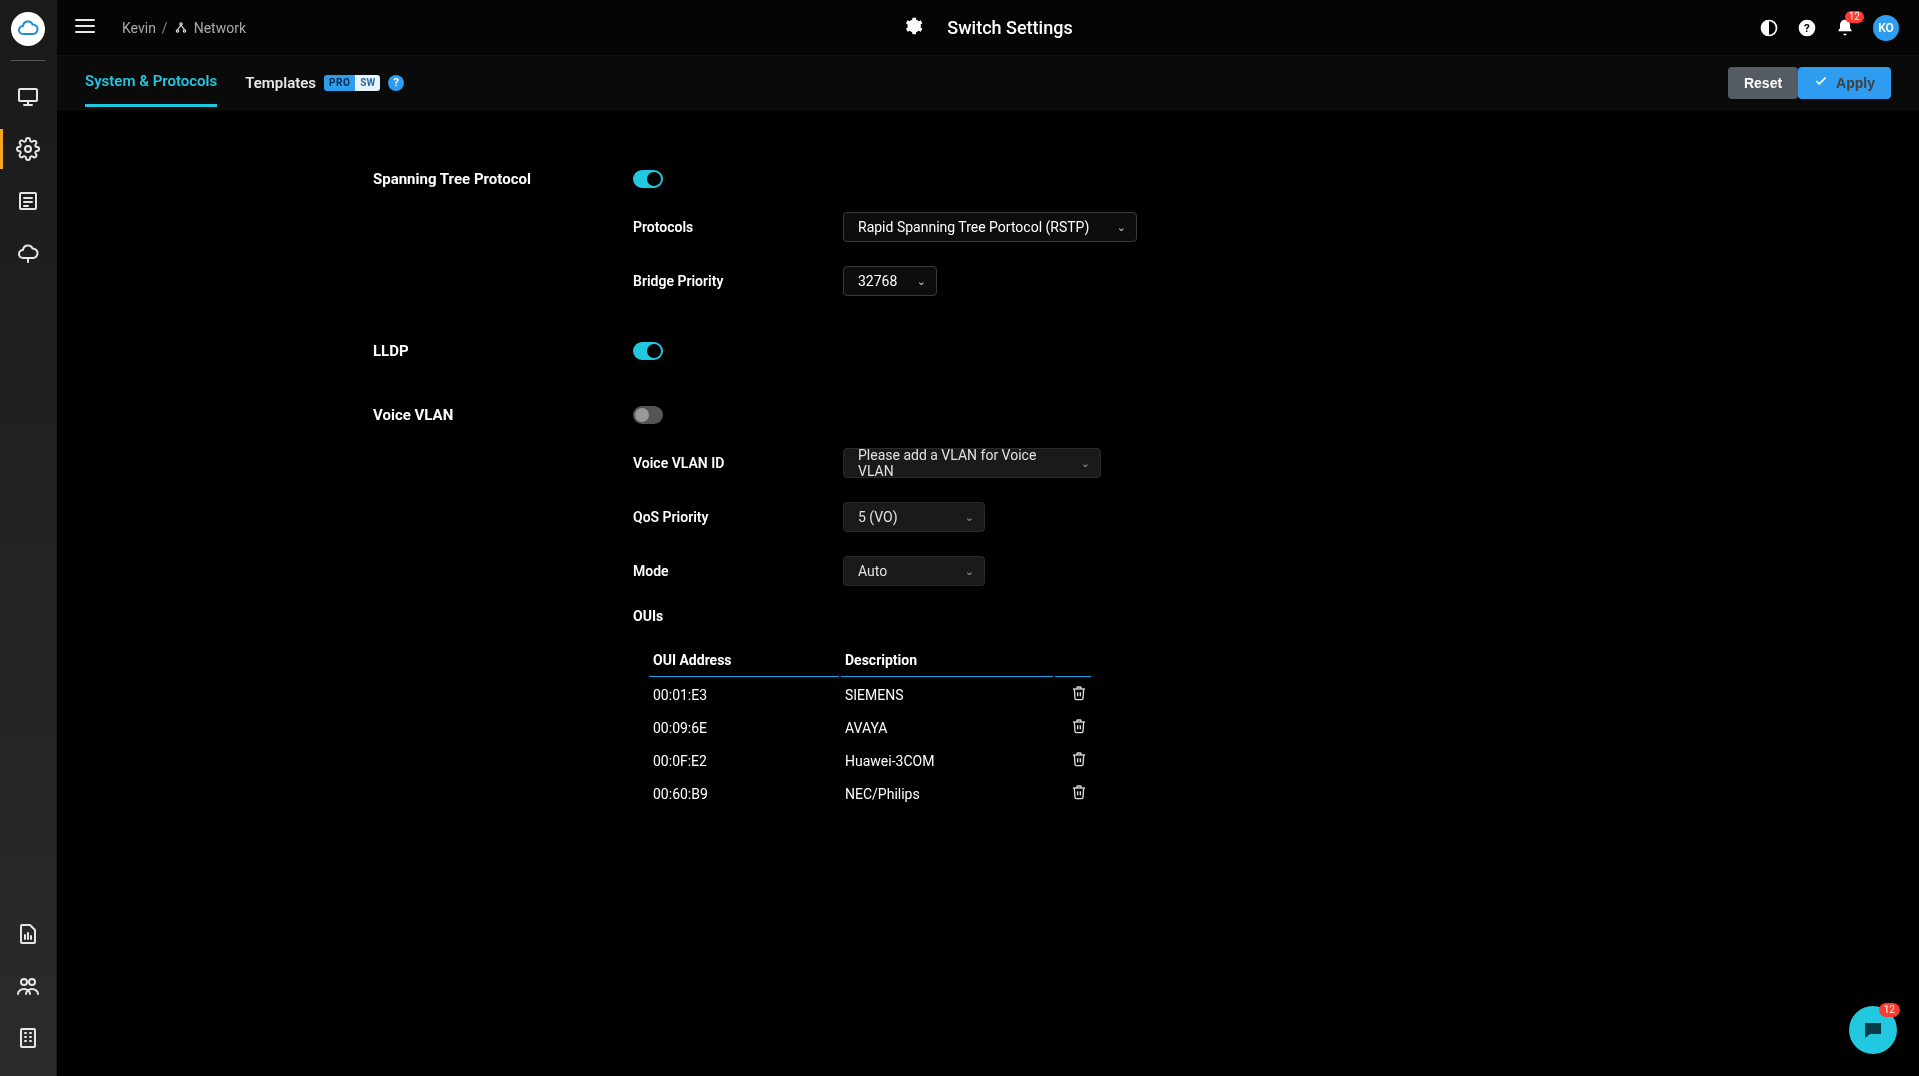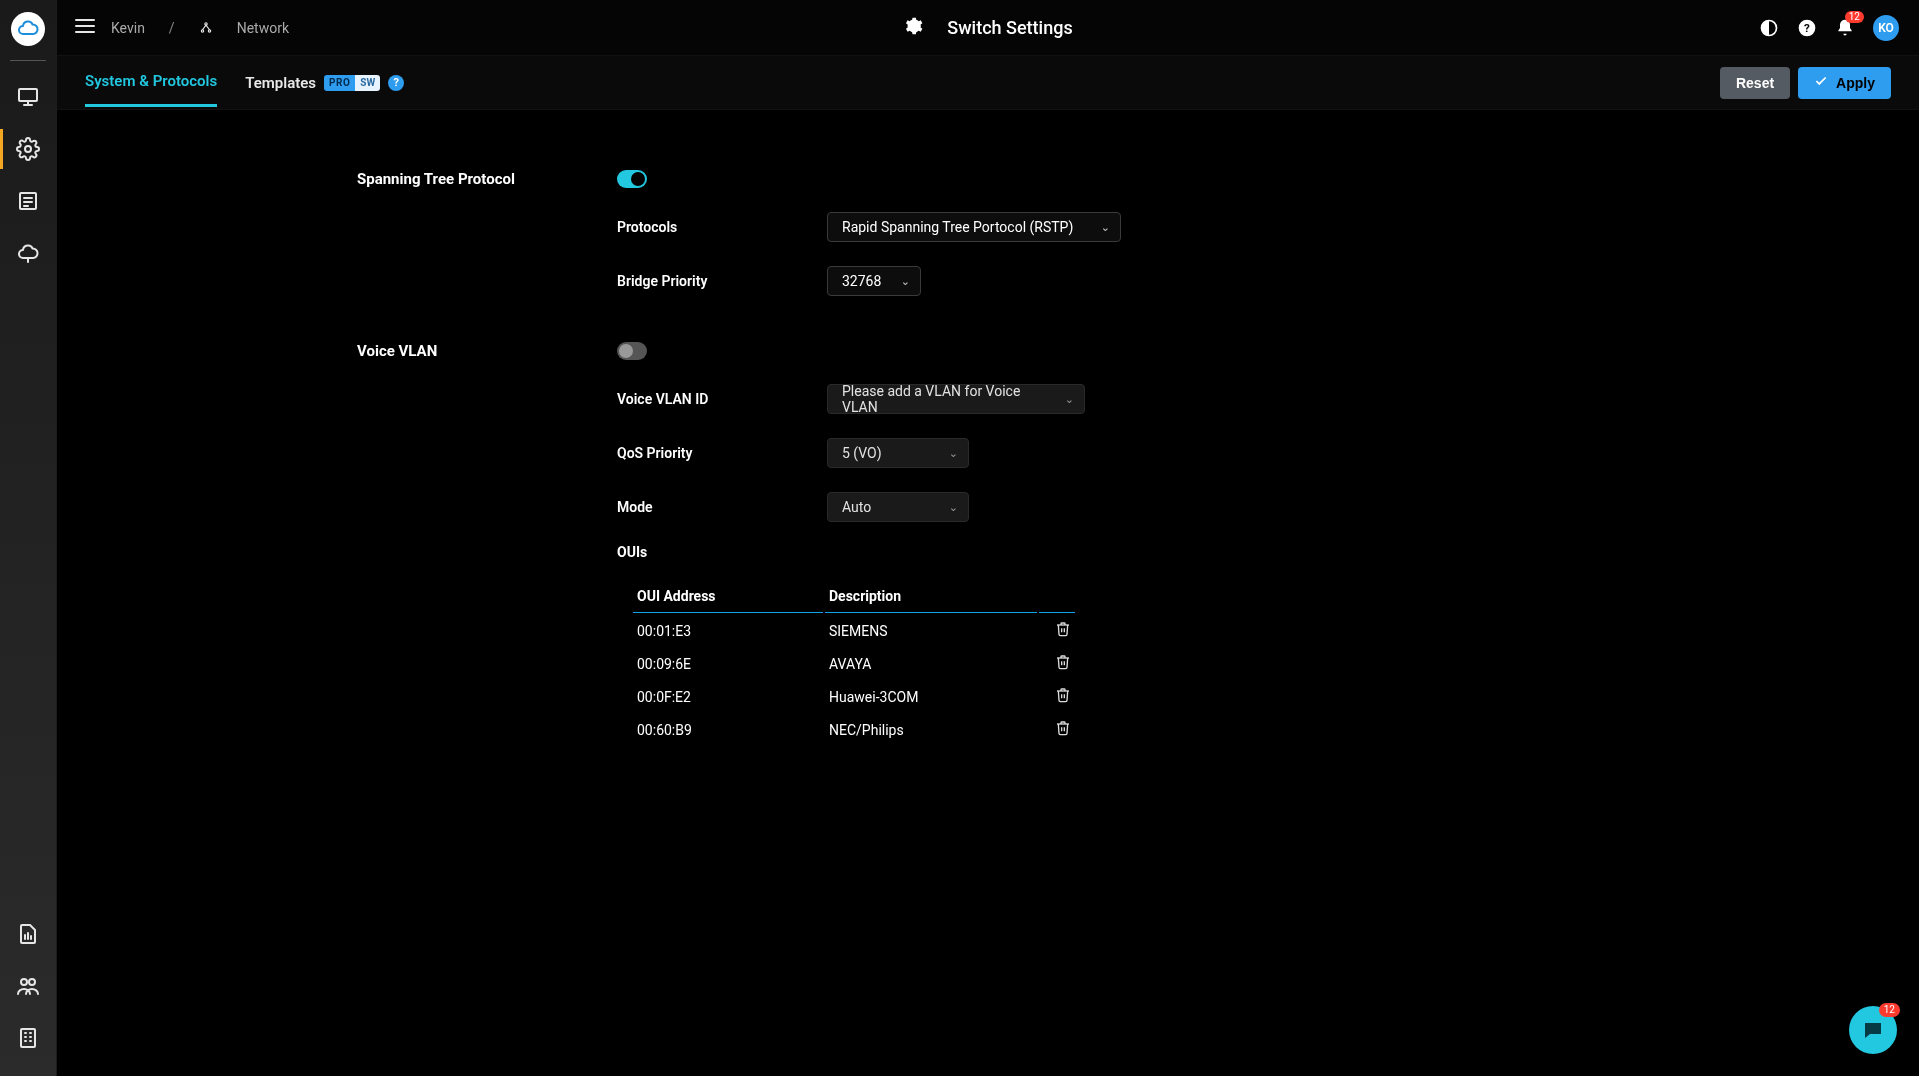--- a/index.html
+++ b/index.html
@@ -52,21 +52,21 @@
   .header {
     position: fixed;
     left: 57px; right: 0; top: 0;
     height: 56px;
     background: #050505;
     display: flex; align-items: center;
     padding: 0 20px 0 16px;
     border-bottom: 1px solid #111;
   }
   .hamburger { margin-right: 14px; cursor: pointer; }
-  .breadcrumb { color: #aaa; display: flex; align-items: center; gap: 24px; }
+  .breadcrumb { color: #aaa; display: flex; align-items: center; gap: 6px; margin-left: 11px; }
   .breadcrumb .bc-sep { color: #888; }
   .breadcrumb .bc-icon { display: inline-flex; }
   .header .title { position: absolute; left: 50%; transform: translateX(-50%); display: flex; align-items: center; gap: 24px; font-size: 18px; font-weight: 500; }
   .header .right { margin-left: auto; display: flex; align-items: center; gap: 18px; }
   .header .right .hicon { width: 20px; height: 20px; display: inline-flex; align-items: center; justify-content: center; position: relative; cursor: pointer; }
   .bell-badge {
     position: absolute; top: -7px; right: -9px;
     background: #ff3b30; color: #fff; border-radius: 8px;
     font-size: 10px; padding: 1px 4px; line-height: 1;
   }
@@ -92,29 +92,29 @@
   }
   .chip .p1 { background: #2e9cef; color: #002b4d; padding: 0 5px; letter-spacing: 0.5px; }
   .chip .p2 { background: #e7f3ff; color: #2b6aa0; padding: 0 5px; }
   .info-badge { width: 16px; height: 16px; border-radius: 50%; background: #2e9cef; color: #fff; display: inline-flex; align-items: center; justify-content: center; font-size: 11px; font-weight: 700; }
   .tabbar .actions { margin-left: auto; display: flex; }
   .btn {
     height: 32px; padding: 0 16px; border-radius: 4px; border: none;
     font-size: 14px; font-weight: 600; cursor: pointer; display: inline-flex; align-items: center; gap: 8px;
   }
   .btn-reset { background: #555b62; color: #fff; }
-  .btn-apply { background: #2e9cef; color: #000000; margin-left: 8px; }
+  .btn-apply { background: #2e9cef; color: #404040; }
 
   
   .main {
     position: absolute;
     left: 57px; right: 0; top: 110px; bottom: 0;
     overflow-y: auto;
     background: #000;
-    padding: 60px 0 40px 0;
+    padding: 60px 0 40px 16px;
   }
   .content-inner { margin-left: 300px; max-width: 1000px; }
 
   .section { margin-bottom: 46px; }
   .section-row { display: flex; align-items: center; }
   .section-title { font-size: 15px; font-weight: 700; width: 260px; }
   .field-row { display: flex; align-items: center; margin-top: 24px; }
   .field-label { width: 210px; margin-left: 260px; font-size: 14px; font-weight: 600; }
 
   .toggle {
@@ -341,20 +341,28 @@
       </div>
       <div class="field-row">
         <div class="field-label">Bridge Priority</div>
         <div class="select" style="width:94px;">
           <span>32768</span>
           <span class="chev">⌄</span>
         </div>
       </div>
     </div>
 
+    <div class="section">
+      <div class="section-row">
+        <div class="section-title">LLDP</div>
+        <div class="toggle on">
+            <div class="knob"></div>
+          </div>
+      </div>
+    </div>
 
     <div class="section">
       <div class="section-row">
         <div class="section-title">Voice VLAN</div>
         <div class="toggle off">
             <div class="knob"></div>
           </div>
       </div>
       <div class="field-row">
         <div class="field-label">Voice VLAN ID</div>

